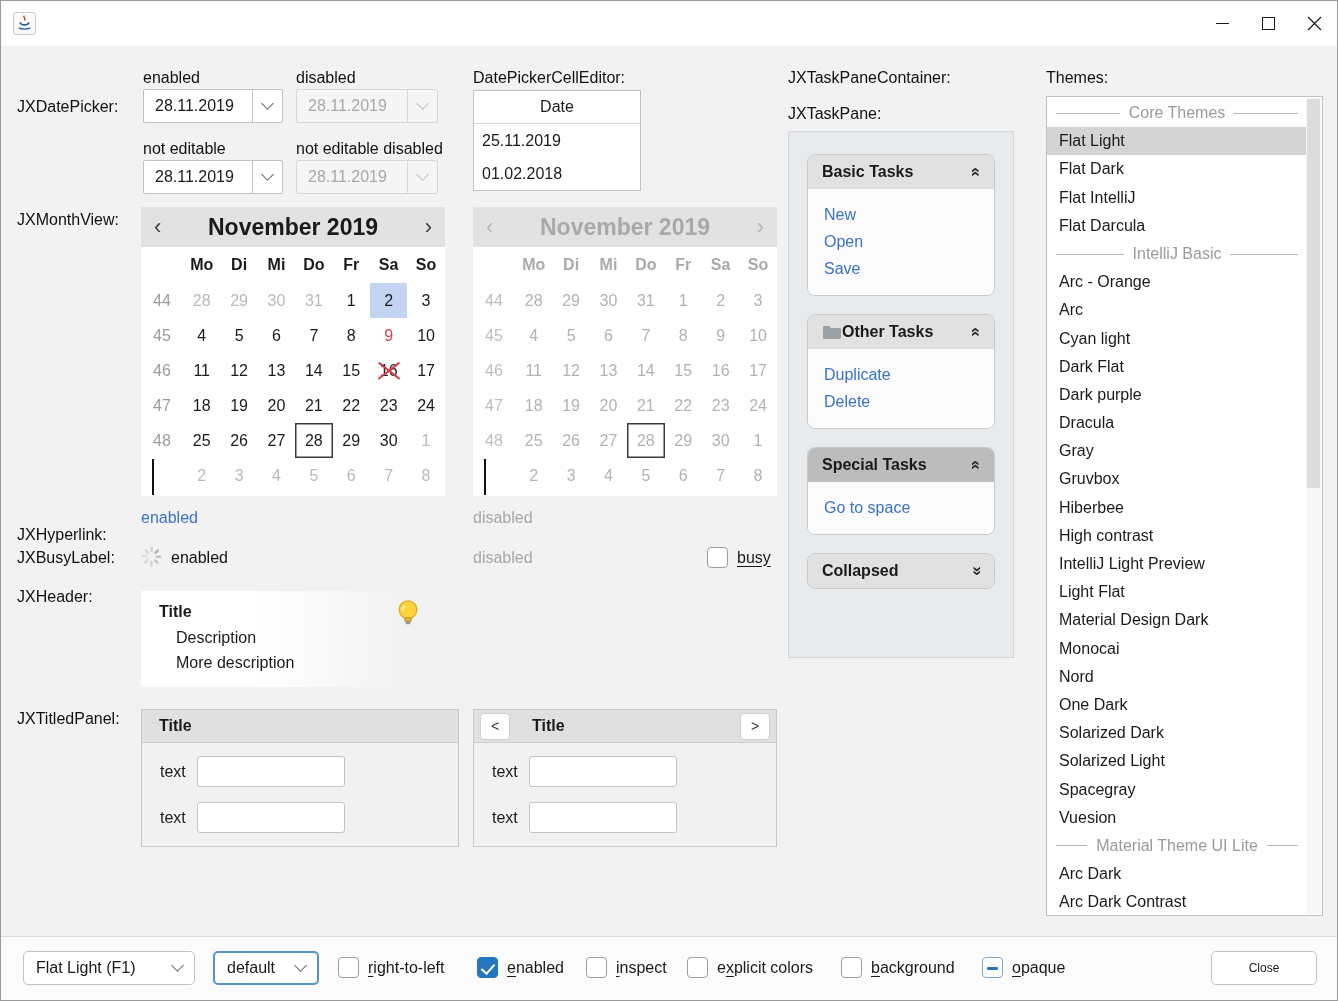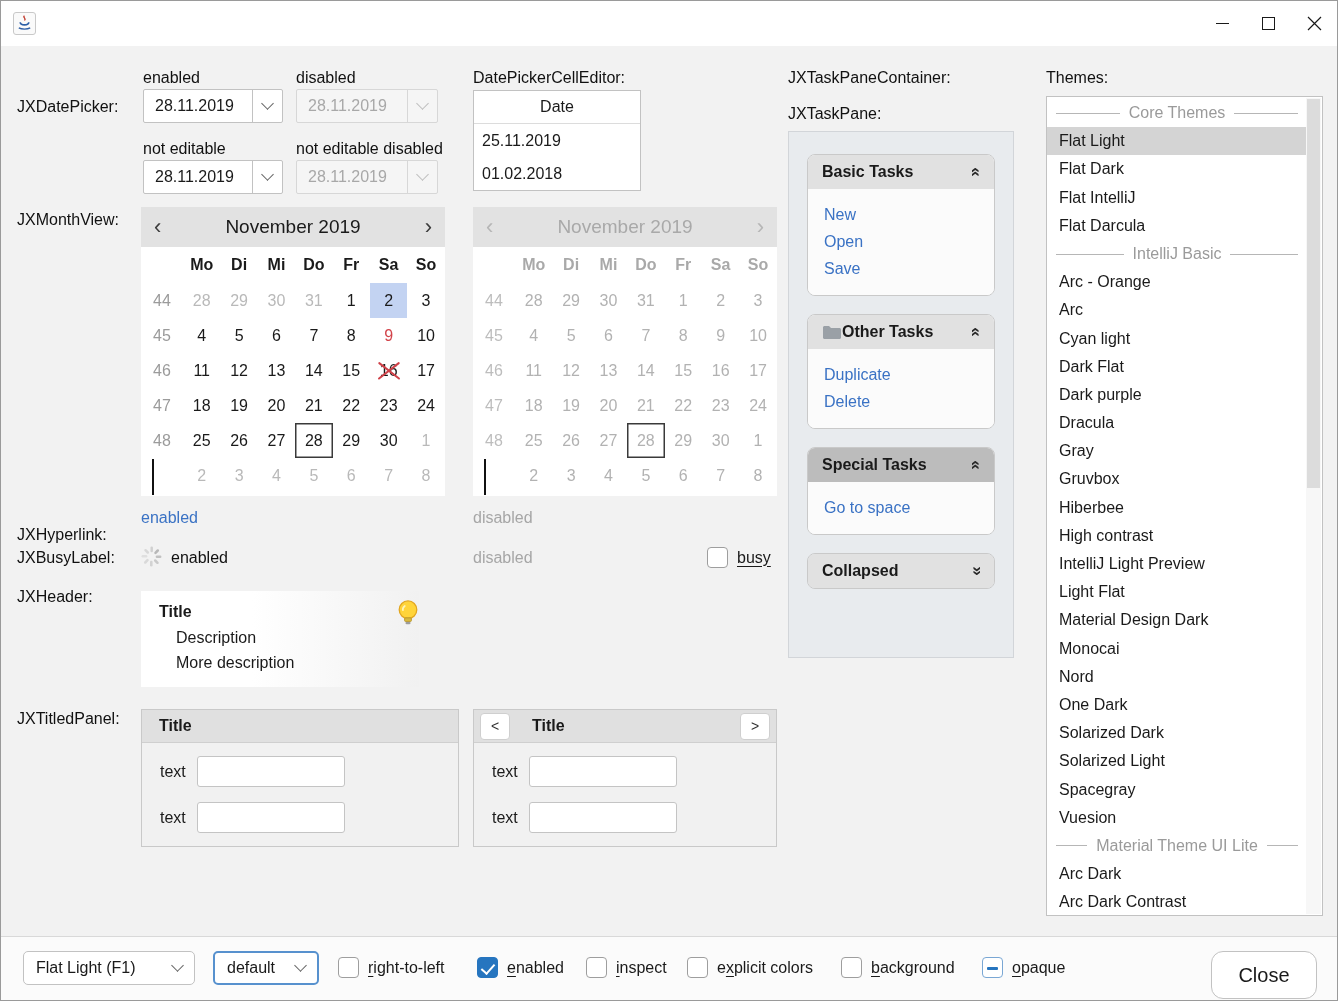--- a/index.html
+++ b/index.html
@@ -33,21 +33,21 @@
   .dp.disabled .chev{border-color:#bdbdbd}
 
   
   .dtable{position:absolute;left:472px;top:89px;width:168px;height:101px;background:#fff;border:1px solid #c2c2c2;font-size:16px}
   .dtable-hdr{height:33px;display:flex;align-items:center;justify-content:center;border-bottom:1px solid #dcdcdc}
   .dtable-row{height:33px;display:flex;align-items:center;padding-left:8px}
 
   
   .cal{position:absolute;width:304px;background:#fff}
   .cal-header{height:40px;background:#e2e2e2;display:flex;align-items:center;justify-content:space-between;padding:0 13px}
-  .cal-title{font-weight:normal;font-size:19px}
+  .cal-title{font-weight:bold;font-size:23px}
   .cal-nav{font-size:22px;line-height:20px;color:#3c3c3c}
   .cal-grid{display:grid;grid-template-columns:42px repeat(7,37.4px);padding-bottom:3px}
   .cal-cell{height:35px;display:flex;align-items:center;justify-content:center;font-size:16px;position:relative}
   .dayhdr{height:36px;font-weight:bold}
   .wknum{color:#9b9b9b}
   .day.muted{color:#b9b9b9}
   .day.sel{background:#c3d3f2}
   .day.red{color:#d2434a}
   .day.today{box-shadow:inset 0 0 0 1.5px #3a3a3a}
   .day.crossed::before,.day.crossed::after{content:"";position:absolute;left:50%;top:50%;width:27px;height:2.4px;background:#cf4048;border-radius:2px}
@@ -106,21 +106,21 @@
   .theme-sep{display:flex;align-items:center;gap:9px;color:#9a9a9a;padding:0 9px 0 9px;width:260px;height:28.2px;font-size:16px}
   .theme-sep .line{flex:1;height:1px;background:#b6b6b6}
   .vscroll{position:absolute;right:1px;top:1px;bottom:1px;width:15px;background:#f7f7f7}
   .vthumb{position:absolute;left:1px;right:1px;top:1px;height:389px;background:#dcdcdc}
 
   
   .bottombar{position:absolute;left:0;right:0;bottom:0;height:64px;background:#fbfbfb;border-top:1px solid #d9d9d9}
   .combo{position:absolute;height:34px;background:#fff;border:1px solid #c2c2c2;border-radius:5px;display:flex;align-items:center;padding:0 12px;font-size:16px}
   .combo .chev{margin-left:auto}
   .combo.focused{border:2px solid #5791ce}
-  .btn{position:absolute;height:48px;background:#fff;border:1px solid #c2c2c2;border-radius:12px;display:flex;align-items:center;justify-content:center;font-size:20px}
+  .btn{position:absolute;height:34px;background:#fff;border:1px solid #c2c2c2;border-radius:5px;display:flex;align-items:center;justify-content:center;font-size:12px}
 </style>
 </head>
 <body>
 
 <div class="window">
 
   <div class="titlebar">
     <span class="java-icon">
       <svg width="19" height="19" viewBox="0 0 20 20">
         <path d="M10 2 C7.5 3.6 12.5 4.6 10 6.8" stroke="#c0392b" fill="none" stroke-width="1.4"></path>

